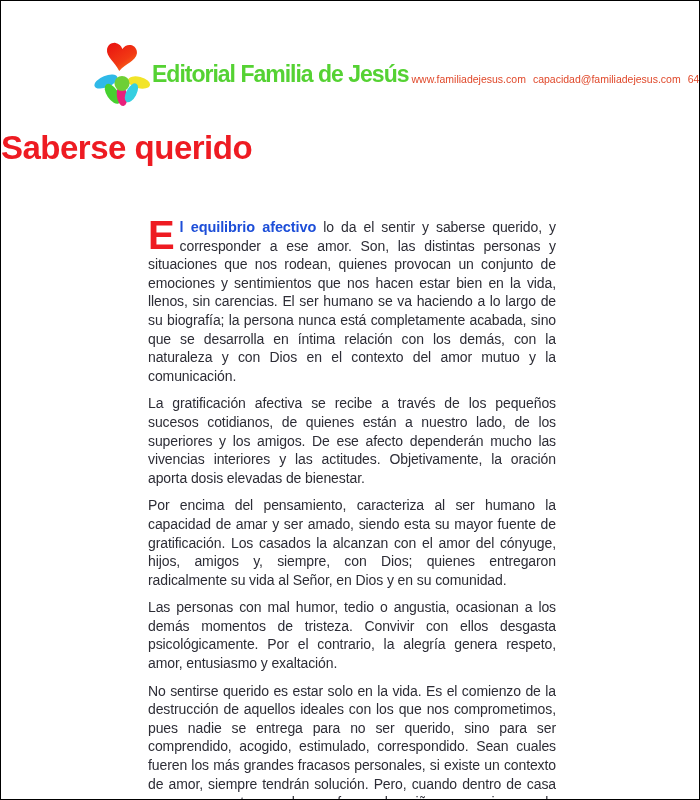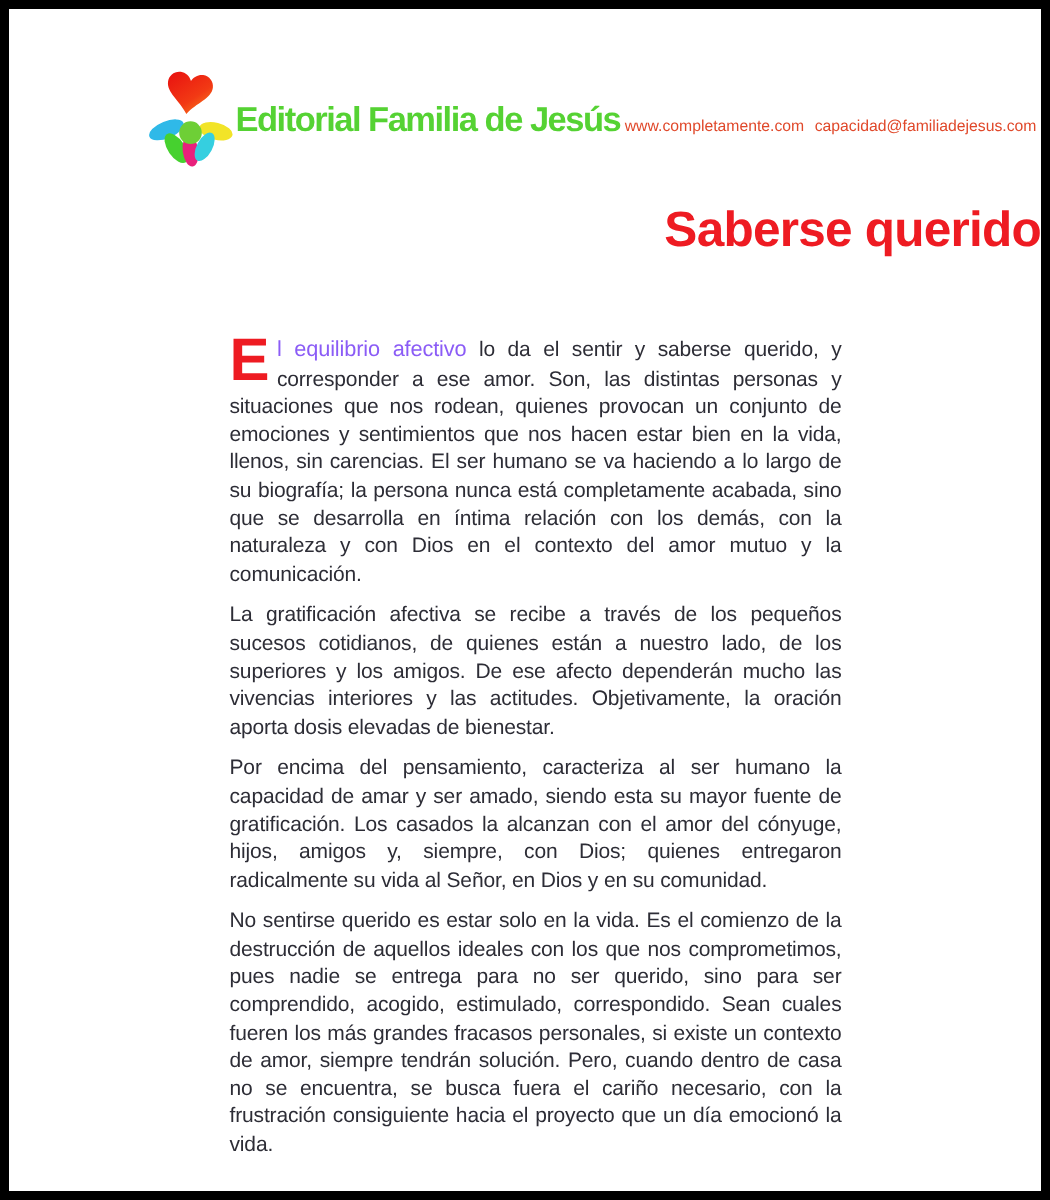--- a/index.html
+++ b/index.html
@@ -5,21 +5,21 @@
   html, body {
     margin: 0;
     padding: 0;
     background: #ffffff;
   }
   .page {
     position: relative;
     width: 700px;
     height: 800px;
     background: #ffffff;
-    border: 6px solid #000000;
+    border: 1px solid #000000;
     box-sizing: border-box;
     overflow: hidden;
     font-family: "Liberation Sans", sans-serif;
   }
   
   .header {
     position: absolute;
     top: 40px;
     left: 92px;
     display: flex;
@@ -46,21 +46,21 @@
     margin-left: 3px;
     margin-top: 9px;
     white-space: nowrap;
   }
   
   .doc-title {
     position: absolute;
     top: 128px;
     left: 0;
     width: 100%;
-    text-align: right;
+    text-align: left;
     color: #ee1b22;
     font-size: 33px;
     font-weight: bold;
     letter-spacing: -0.5px;
   }
   
   .article {
     position: absolute;
     top: 217px;
     left: 147px;
@@ -76,22 +76,22 @@
   }
   .dropcap {
     float: left;
     color: #ee1b22;
     font-size: 40px;
     line-height: 33px;
     font-weight: bold;
     margin: 1px 5px 0 0;
   }
   .lead {
-    color: #8b5cf6;
-    font-weight: normal;
+    color: #1d4ed8;
+    font-weight: bold;
     font-size: 14.5px;
   }
 </style>
 </head>
 <body>
 
 <div class="page">
 
   <div class="header">
     <svg class="logo" viewBox="0 0 60 70" xmlns="http://www.w3.org/2000/svg" aria-hidden="true">
@@ -107,30 +107,31 @@
       <ellipse cx="48" cy="44" rx="12" ry="6" fill="#f2e428" transform="rotate(14 48 44)"></ellipse>
       <ellipse cx="20" cy="56" rx="12" ry="6" fill="#46d12f" transform="rotate(56 20 56)"></ellipse>
       <ellipse cx="30" cy="58" rx="11" ry="5.5" fill="#e8217c" transform="rotate(82 30 58)"></ellipse>
       <ellipse cx="40" cy="55" rx="11" ry="5.5" fill="#35cfe0" transform="rotate(118 40 55)"></ellipse>
       <circle cx="30" cy="45" r="8" fill="#6ecf36"></circle>
 
       <path transform="translate(13,3) rotate(8 16 15)" fill="url(#hg)" d="M16 29 C10 20 0 16 0 8 C0 3.6 3.6 0 8 0 C11.4 0 14.6 2.2 16 5.4 C17.4 2.2 20.6 0 24 0 C28.4 0 32 3.6 32 8 C32 16 22 20 16 29 Z"></path>
     </svg>
     <span class="brand">Editorial Familia de Jesús</span>
     <span class="contact">
-      <span>www.completamente.com</span>
+      <span>www.familiadejesus.com</span>
       <span>capacidad@familiadejesus.com</span>
       <span>649547862</span>
     </span>
   </div>
 
   <div class="doc-title">Saberse querido</div>
 
   <div class="article">
     <p>
       <span class="dropcap">E</span><span class="lead">l equilibrio afectivo</span><span> lo da el sentir y saberse querido, y corresponder a ese amor. Son, las distintas personas y situaciones que nos rodean, quienes provocan un conjunto de emociones y sentimientos que nos hacen estar bien en la vida, llenos, sin carencias. El ser humano se va haciendo a lo largo de su biografía; la persona nunca está completamente acabada, sino que se desarrolla en íntima relación con los demás, con la naturaleza y con Dios en el contexto del amor mutuo y la comunicación.</span>
     </p>
     <p>La gratificación afectiva se recibe a través de los pequeños sucesos cotidianos, de quienes están a nuestro lado, de los superiores y los amigos. De ese afecto dependerán mucho las vivencias interiores y las actitudes. Objetivamente, la oración aporta dosis elevadas de bienestar.</p>
     <p>Por encima del pensamiento, caracteriza al ser humano la capacidad de amar y ser amado, siendo esta su mayor fuente de gratificación. Los casados la alcanzan con el amor del cónyuge, hijos, amigos y, siempre, con Dios; quienes entregaron radicalmente su vida al Señor, en Dios y en su comunidad.</p>
+    <p>Las personas con mal humor, tedio o angustia, ocasionan a los demás momentos de tristeza. Convivir con ellos desgasta psicológicamente. Por el contrario, la alegría genera respeto, amor, entusiasmo y exaltación.</p>
     <p>No sentirse querido es estar solo en la vida. Es el comienzo de la destrucción de aquellos ideales con los que nos comprometimos, pues nadie se entrega para no ser querido, sino para ser comprendido, acogido, estimulado, correspondido. Sean cuales fueren los más grandes fracasos personales, si existe un contexto de amor, siempre tendrán solución. Pero, cuando dentro de casa no se encuentra, se busca fuera el cariño necesario, con la frustración consiguiente hacia el proyecto que un día emocionó la vida.</p>
   </div>
 
 </div>
 
 </body></html>

